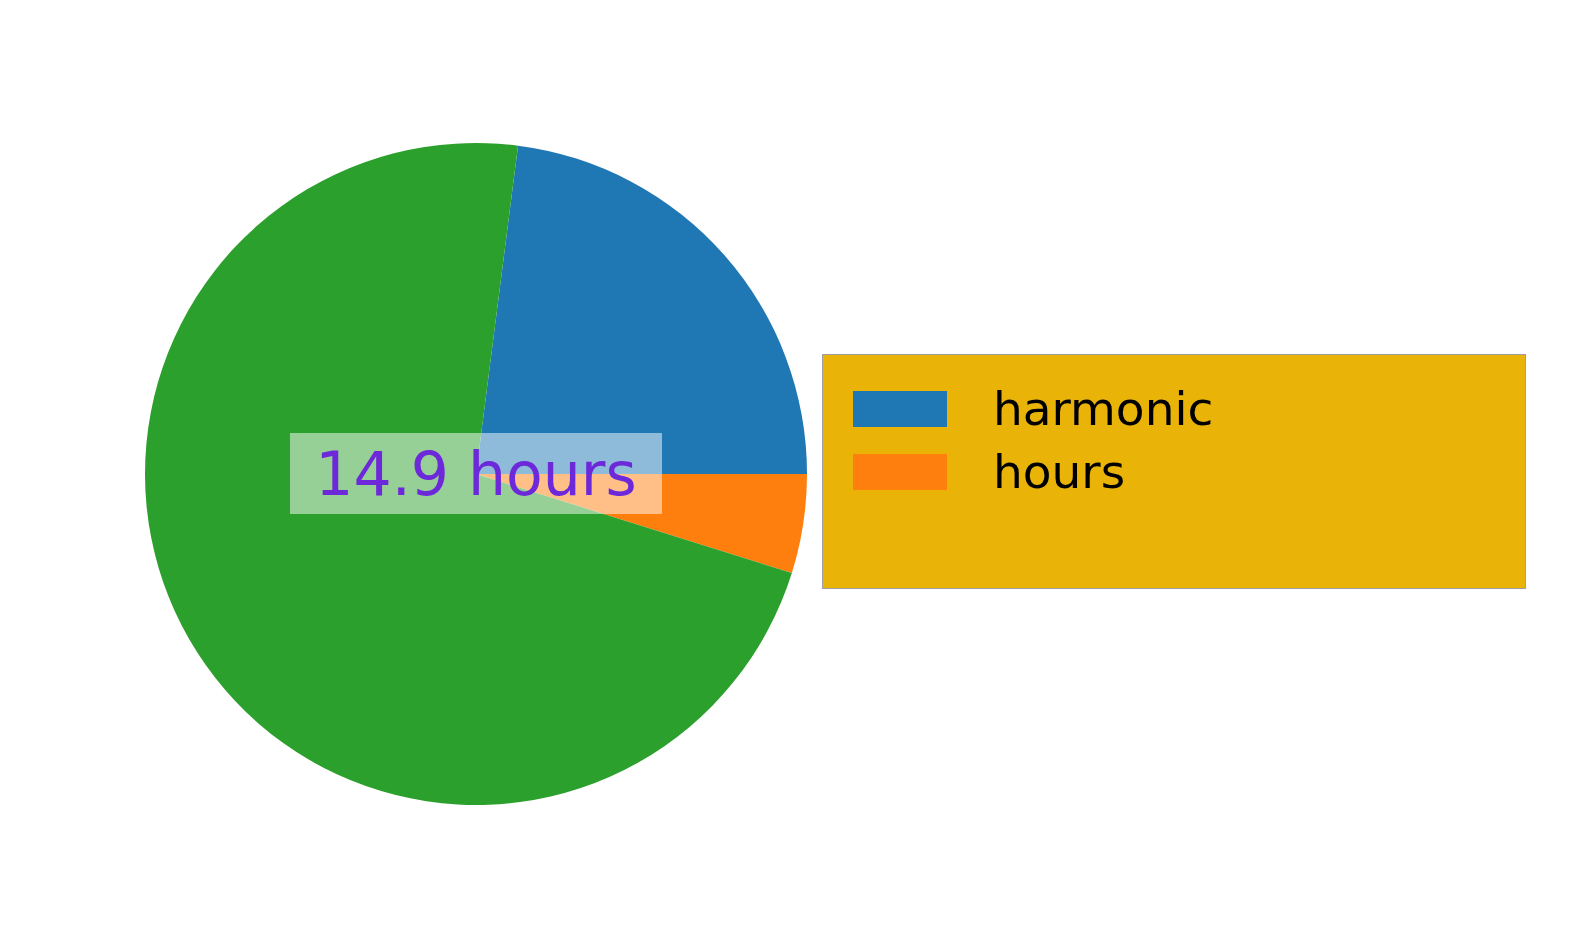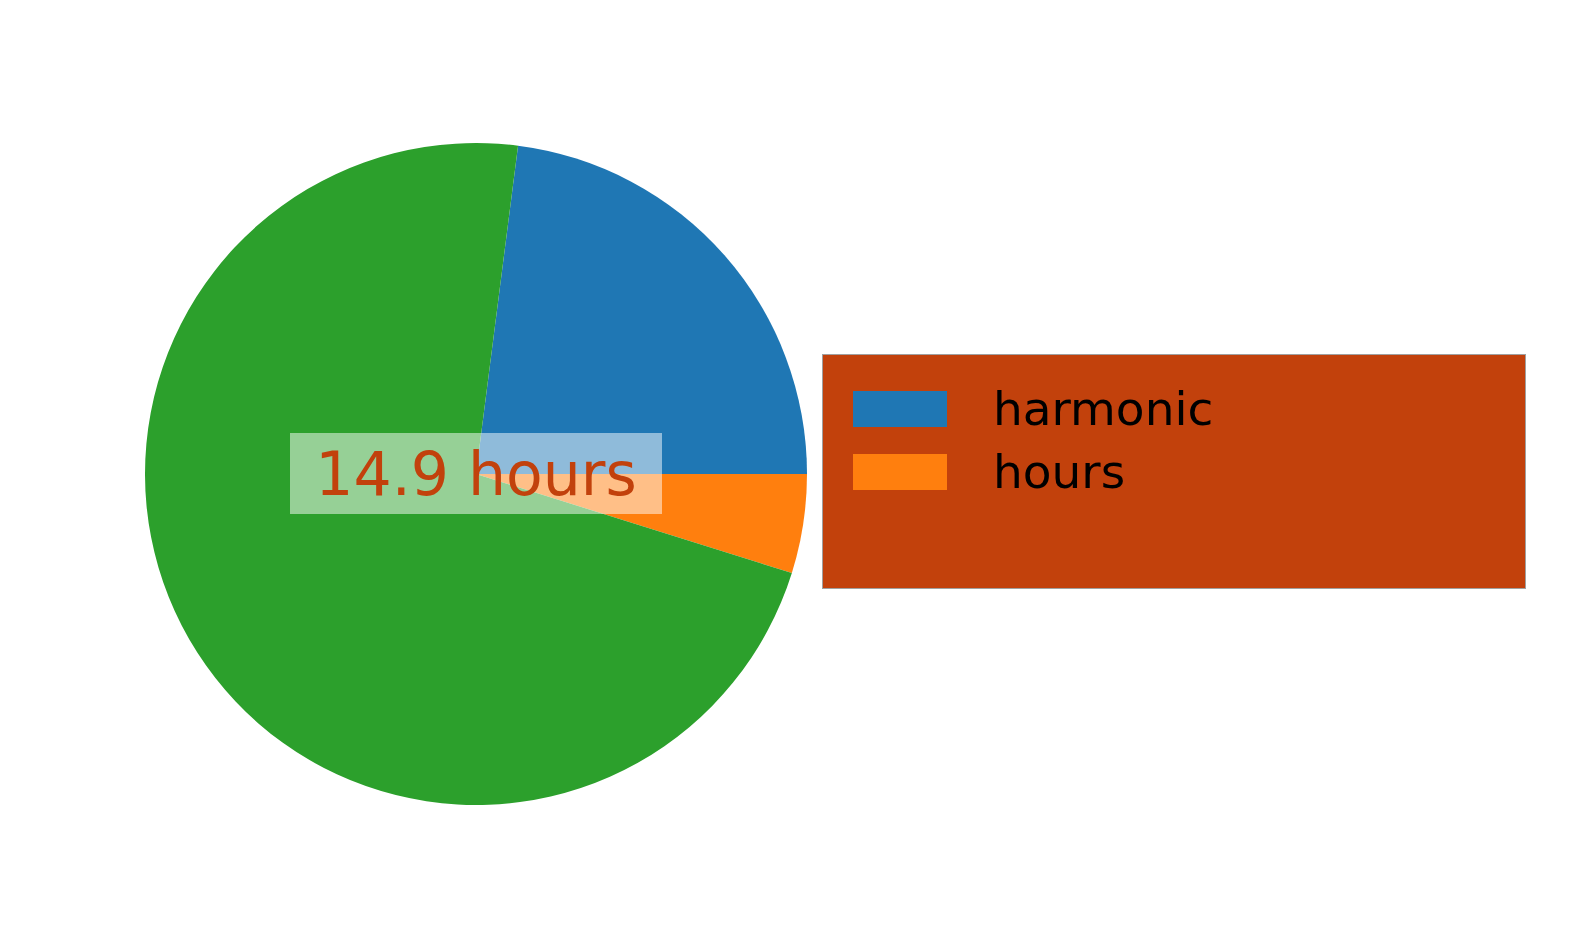--- a/index.html
+++ b/index.html
@@ -42,33 +42,33 @@
     display: flex;
     align-items: center;
     justify-content: center;
     background: rgba(255, 255, 255, 0.5);
     box-sizing: border-box;
   }
   #center-label .value-text {
     font-family: "DejaVu Sans", sans-serif;
     font-size: 60px;
     line-height: 1;
-    color: #c2410c;
+    color: #6d28d9;
     white-space: nowrap;
     letter-spacing: 0px;
   }
 
   
   #legend {
     position: absolute;
     left: 822px;
     top: 354px;
     width: 704px;
     height: 235px;
-    background: #c2410c;
+    background: #eab308;
     border: 1.6px solid #a0a0a0;
     box-sizing: border-box;
     padding: 22px 0 0 0;
   }
   .legend-row {
     display: flex;
     align-items: center;
     height: 63px;
     padding-left: 30px;
   }

